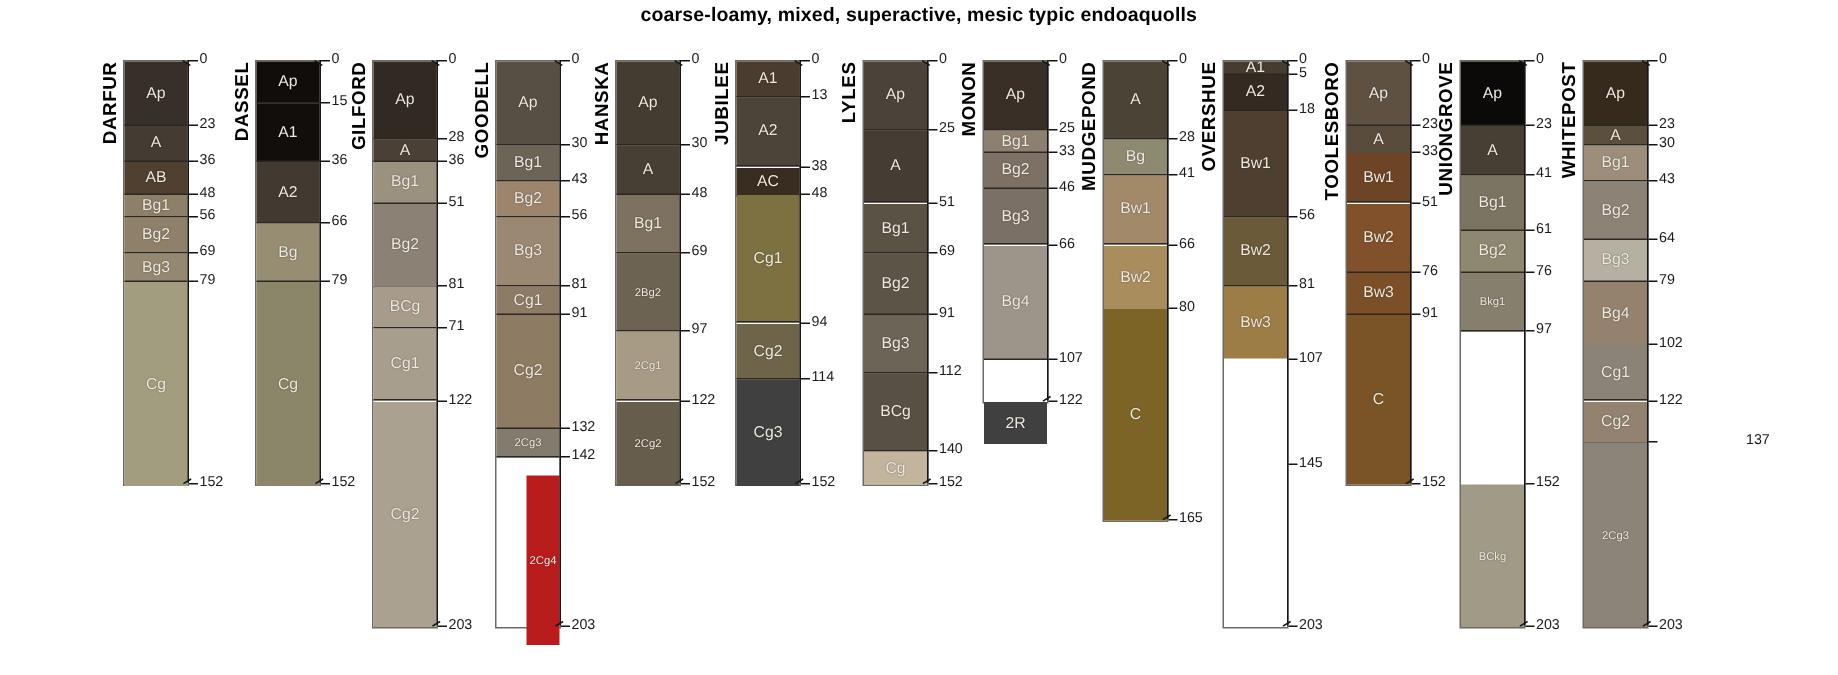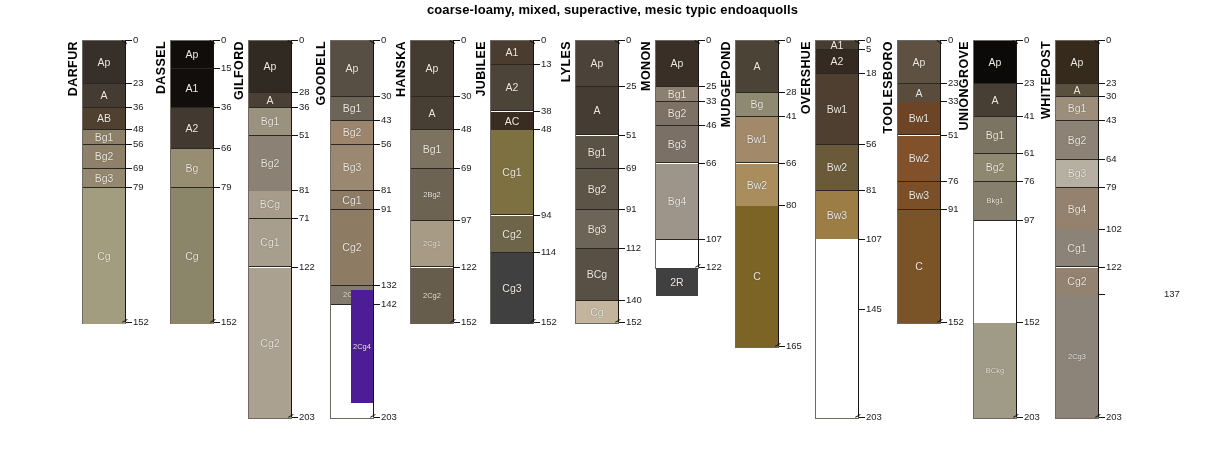--- a/index.html
+++ b/index.html
@@ -202,21 +202,21 @@
         </div>
         <div class="horizon" style="top: 150px; height: 19px; background: rgb(141, 123, 102);">
           <span class="hz-label">Cg1</span>
         </div>
         <div class="horizon" style="top: 169px; height: 76px; background: rgb(142, 123, 100);">
           <span class="hz-label">Cg2</span>
         </div>
         <div class="horizon" style="top: 245px; height: 19px; background: rgb(131, 123, 110);">
           <span class="hz-label small">2Cg3</span>
         </div>
-        <div class="horizon" style="top: 249px; height: 113px; background: #4c1d95; border-bottom: none; margin-left: 20px;">
+        <div class="horizon" style="top: 276px; height: 113px; background: #b91c1c; border-bottom: none; margin-left: 20px;">
           <span class="hz-label small">2Cg4</span>
         </div>
       </div>
       <div class="axis" style="left: 373px; top: 40px; height: 377px;"></div>
       <div class="tick" style="left: 374px; top: 40px;"></div>
       <div class="tick-label" style="left: 381px; top: 40px;">0</div>
       <div class="leader" style="left: 370px; top: 40px; width: 5.83095px; transform: rotate(30.9638deg);"></div>
       <div class="tick" style="left: 374px; top: 96px;"></div>
       <div class="tick-label" style="left: 381px; top: 96px;">30</div>
       <div class="tick" style="left: 374px; top: 120px;"></div>

